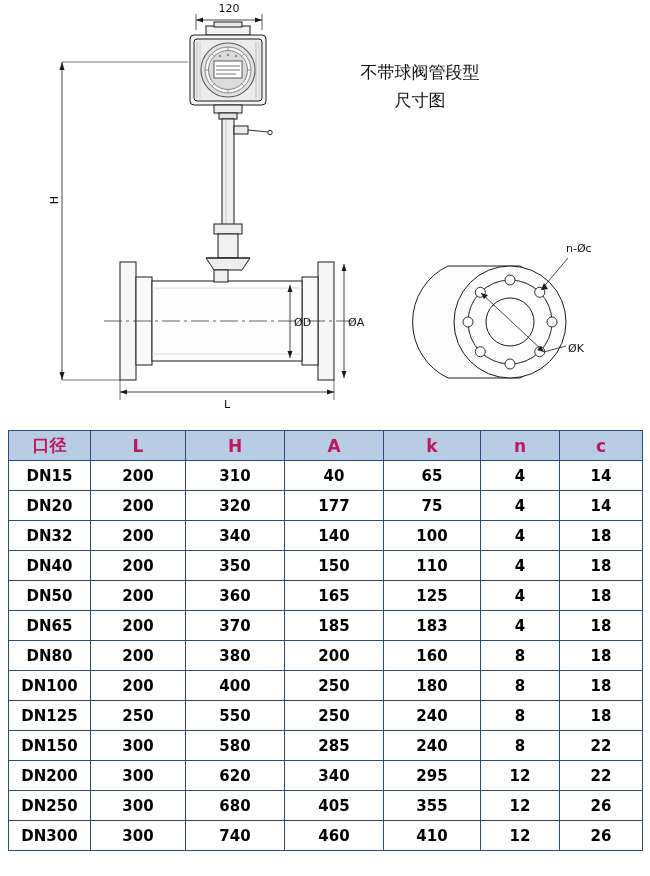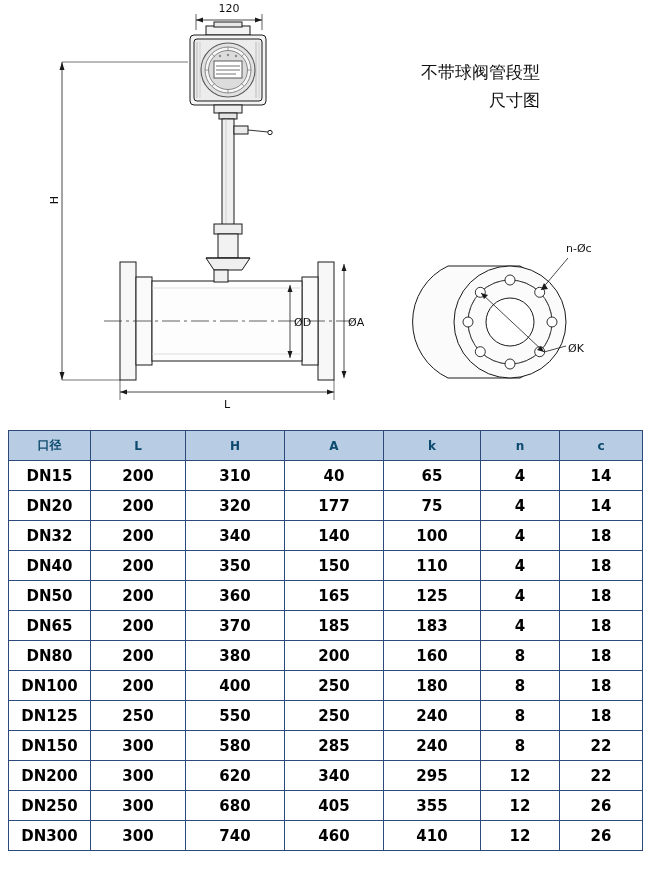--- a/index.html
+++ b/index.html
@@ -27,21 +27,21 @@
     height: 428px;
   }
   #drawing svg {
     display: block;
   }
   .caption {
     position: absolute;
     left: 300px;
     top: 58px;
     width: 240px;
-    text-align: right;
+    text-align: center;
     font-size: 17px;
     line-height: 28px;
     color: #111;
     font-family: "DejaVu Sans", sans-serif;
   }
   
   #spec-table-wrap {
     position: absolute;
     left: 8px;
     top: 430px;
@@ -56,22 +56,22 @@
   table.spec th, table.spec td {
     border: 1px solid #2b4a7a;
     text-align: center;
     height: 29px;
     padding: 0;
     font-weight: bold;
     font-family: "DejaVu Sans", sans-serif;
   }
   table.spec thead th {
     background: #b8cce4;
-    color: #0c4a6e;
-    font-size: 12px;
+    color: #be185d;
+    font-size: 17px;
   }
   table.spec tbody td {
     background: #ffffff;
     color: #000000;
     font-size: 15px;
   }
   table.spec col.c0 { width: 82px; }
   table.spec col.c1 { width: 95px; }
   table.spec col.c2 { width: 99px; }
   table.spec col.c3 { width: 99px; }

